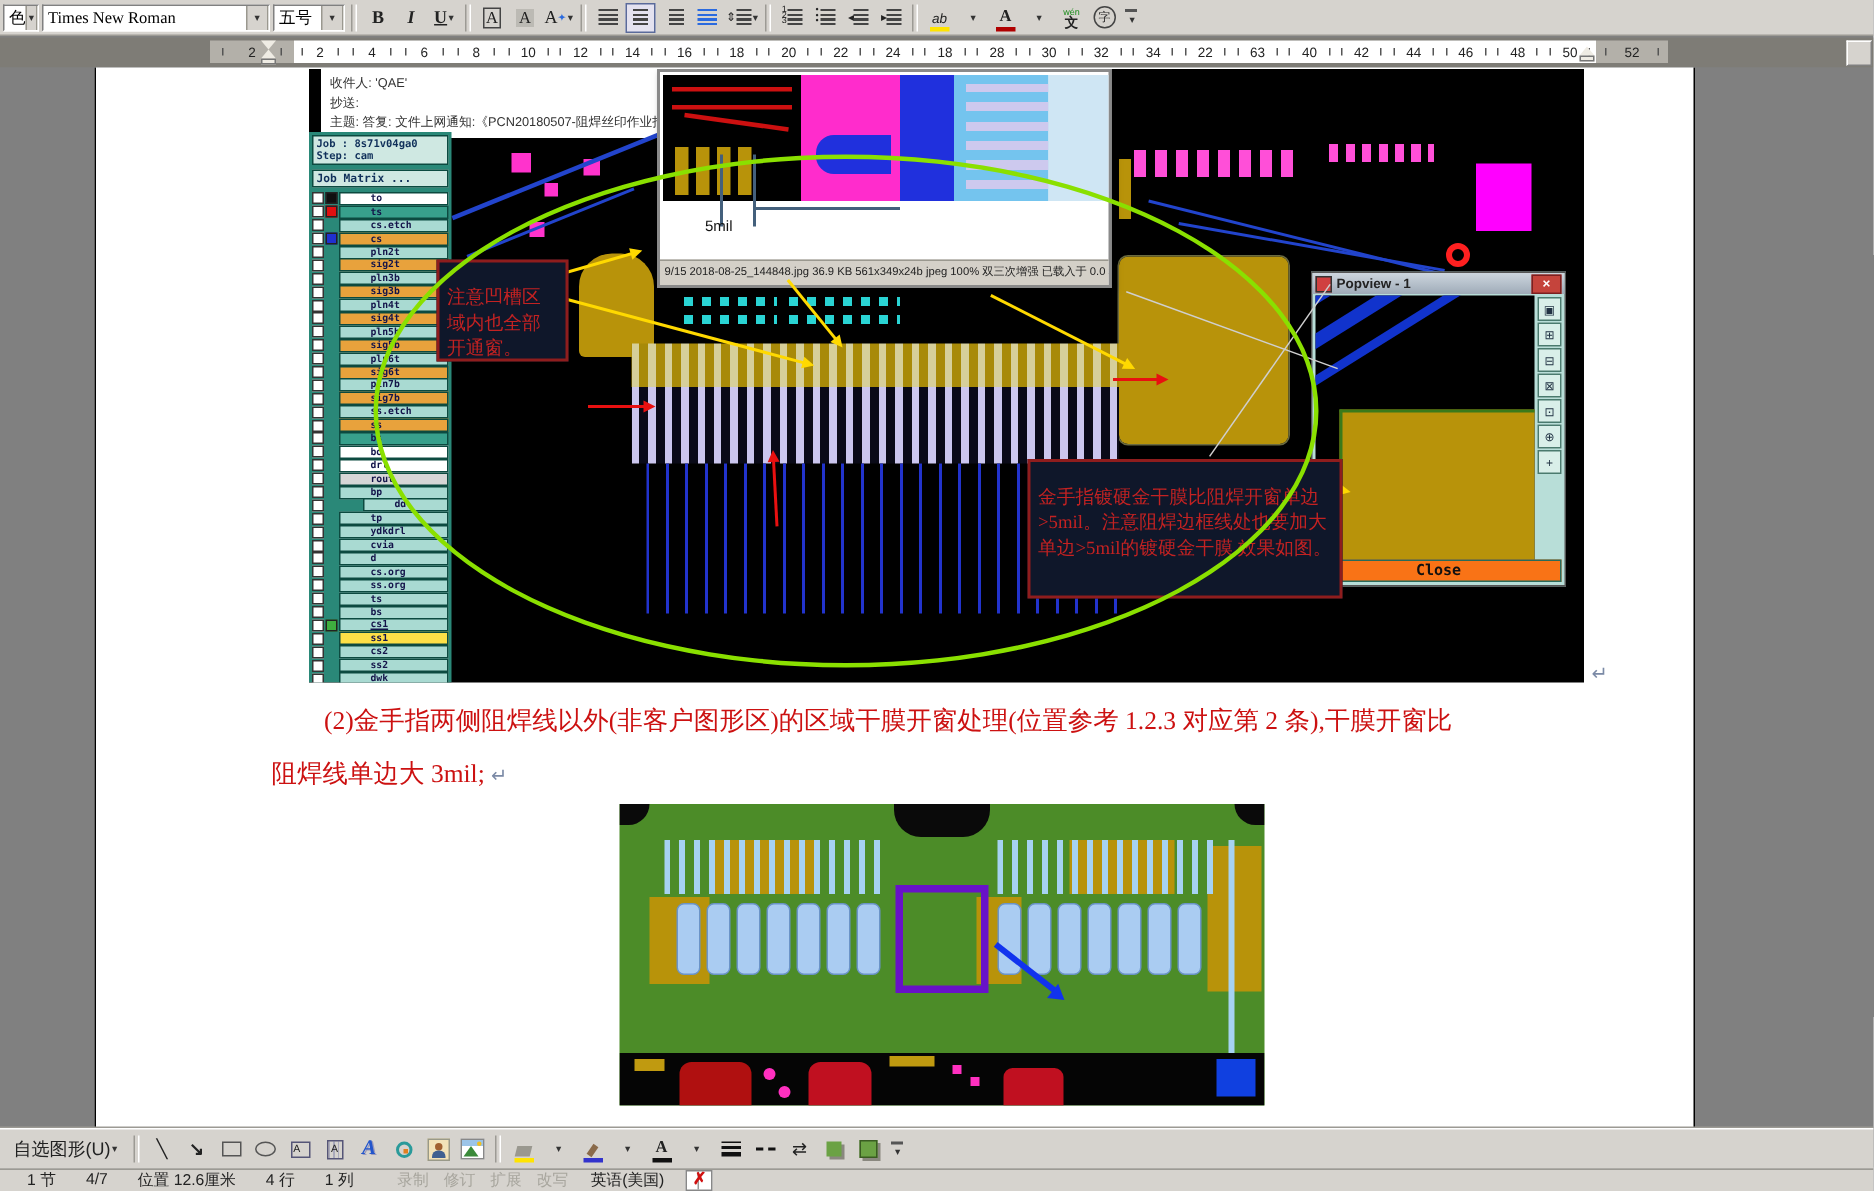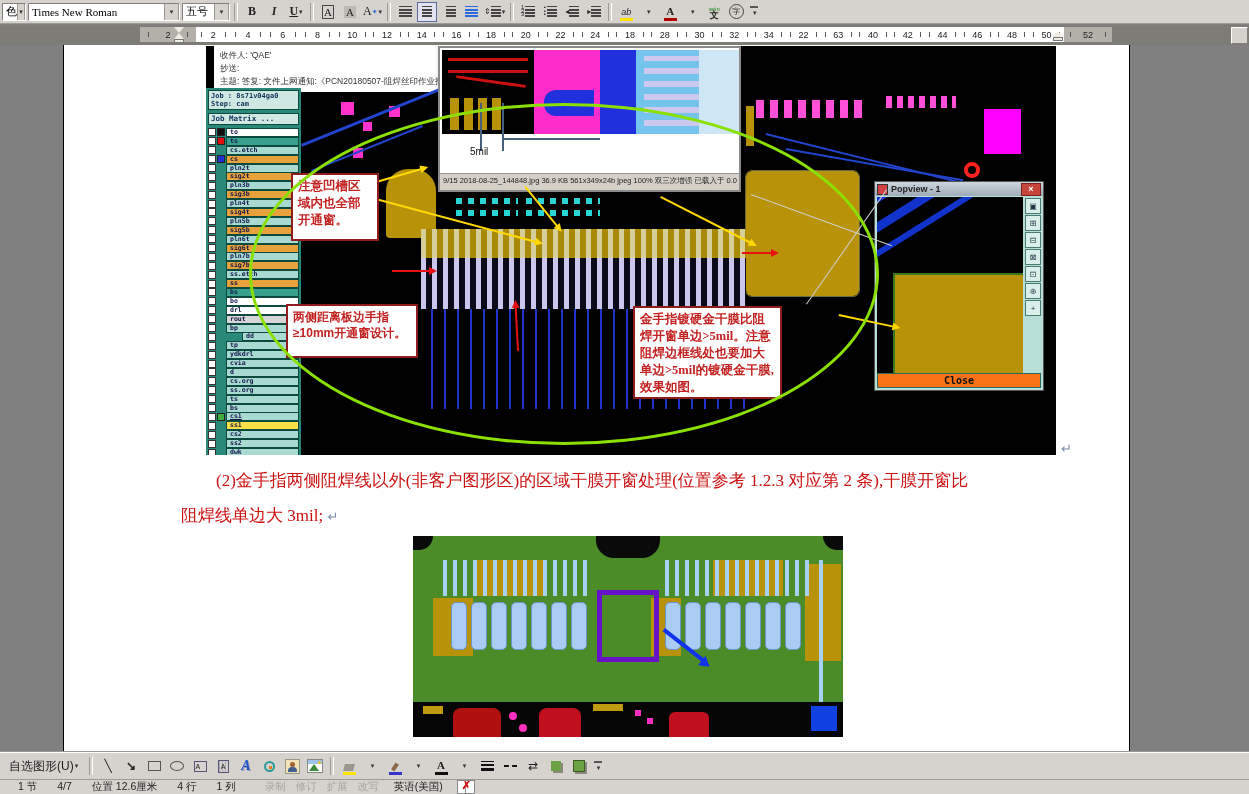--- a/index.html
+++ b/index.html
@@ -32,22 +32,22 @@
   .paratext{position:absolute;font-family:"Liberation Serif",serif;font-size:17px;color:#cc1111;white-space:nowrap}
   .pmark{color:#7b8aa6;font-size:13px}
   
   .img1{position:absolute;left:142px;top:1px;width:850px;height:409px;background:#000;overflow:hidden;font-family:"Liberation Sans",sans-serif}
   .email{position:absolute;left:8px;top:0;width:226px;height:46px;background:#fff;overflow:hidden;font-size:8.5px;color:#333;line-height:13px;padding:3px 0 0 6px;box-sizing:border-box;white-space:nowrap}
   .campanel{position:absolute;left:0;top:42px;width:95px;height:367px;background:#2a8878;padding:2px;box-sizing:border-box}
   .jobbox{background:#cfe8e2;border:1px solid #0c4a40;font-family:"DejaVu Sans Mono",monospace;font-size:7px;font-weight:bold;color:#10305a;padding:1px 2px;line-height:8px}
   .lrow{display:flex;align-items:center;height:8.9px}
   .lchk{width:6px;height:6px;background:#fff;border:1px solid #333;margin-right:1px;flex:0 0 auto}
   .lsq{width:6px;height:6px;border:1px solid #222;margin-right:1px;flex:0 0 auto}
-  .lname{flex:1;font-family:"DejaVu Sans Mono",monospace;font-size:6.5px;font-weight:bold;color:#14144a;border:1px solid #0c4a40;height:7px;line-height:7px;padding-left:3px;overflow:hidden}
-  .annbox{position:absolute;background:#ffffff;border:2px solid #8f1d1d;color:#c32222;font-family:"Liberation Serif",serif;font-weight:bold;font-size:12.5px;line-height:1.35;padding:3px 5px;box-sizing:border-box;z-index:5}
+  .lname{flex:1;font-family:"DejaVu Sans Mono",monospace;font-size:6.5px;font-weight:bold;color:#14144a;border:1px solid #0c4a40;height:7px;line-height:7px;padding-left:20px;overflow:hidden}
+  .annbox{position:absolute;background:#0f172a;border:2px solid #8f1d1d;color:#c32222;font-family:"Liberation Serif",serif;font-weight:normal;font-size:12.5px;line-height:1.35;padding:15px 5px;box-sizing:border-box;z-index:5}
   .arrow{position:absolute;height:0;border-top:2px solid;transform-origin:0 0;z-index:4}
   .arrow::after{content:"";position:absolute;right:-7px;top:-5px;border-left:8px solid;border-top:4px solid transparent;border-bottom:4px solid transparent}
   .yel{color:#ffd900}.redar{color:#e81010}.bluar{color:#1133ee;border-top-width:4px}
   .bluar::after{top:-7px;border-left-width:10px;border-top-width:6px;border-bottom-width:6px}
   .leader{position:absolute;height:0;border-top:1px solid #cfcfcf;transform-origin:0 0;z-index:3}
   .ellipse{position:absolute;left:43px;top:57px;width:624px;height:336px;border:3px solid #8ae000;border-radius:50%;z-index:6;pointer-events:none}
   .inset{position:absolute;left:232px;top:0;width:303px;height:146px;background:#fff;border:2px solid #8a8a8a;box-shadow:2px 2px 4px rgba(0,0,0,.5);z-index:3;box-sizing:border-box}
   .popview{position:absolute;left:668px;top:135px;width:170px;height:210px;background:#b8ded8;border:1px solid #555;z-index:3;box-sizing:border-box}
   .pvtitle{height:14px;background:linear-gradient(#cdd6de,#9fabb8);display:flex;align-items:center;font-size:9px;font-weight:bold;color:#222;padding:0 2px}
   .pvx{margin-left:auto;width:18px;height:11px;background:#c5443c;color:#fff;font-size:9px;line-height:10px;text-align:center;border:1px solid #7a2020}
@@ -609,22 +609,21 @@
             <span class="pbtn">⊟</span>
             <span class="pbtn">⊠</span>
             <span class="pbtn">⊡</span>
             <span class="pbtn">⊕</span>
             <span class="pbtn">+</span>
           </div>
         <div class="pvclose">Close</div>
       </div>
 
       <div class="annbox" style="left:85px;top:127px;width:88px;height:68px">注意凹槽区域内也全部开通窗。</div>
-      <div class="annbox" style="left:80px;top:258px;width:132px;height:54px;font-family:'Liberation Sans',sans-serif;font-size:12px">两侧距离板边手指≥10mm开通窗设计。</div>
-      <div class="annbox" style="left:427px;top:260px;width:149px;height:93px">金手指镀硬金干膜比阻焊开窗单边&gt;5mil。注意阻焊边框线处也要加大单边&gt;5mil的镀硬金干膜,效果如图。</div>
+      <div class="annbox" style="left:479px;top:260px;width:210px;height:93px">金手指镀硬金干膜比阻焊开窗单边&gt;5mil。注意阻焊边框线处也要加大单边&gt;5mil的镀硬金干膜,效果如图。</div>
 
       <div class="arrow yel" style="left:170px;top:135px;width:47px;transform:rotate(-16deg)"></div>
       <div class="arrow yel" style="left:170px;top:152px;width:166px;transform:rotate(15deg)"></div>
       <div class="arrow yel" style="left:320px;top:140px;width:51px;transform:rotate(51deg)"></div>
       <div class="arrow yel" style="left:455px;top:150px;width:101px;transform:rotate(27deg)"></div>
       <div class="arrow yel" style="left:633px;top:268px;width:56px;transform:rotate(12deg)"></div>
       <div class="leader" style="left:545px;top:148px;width:150px;transform:rotate(20deg)"></div>
       <div class="leader" style="left:600px;top:258px;width:140px;transform:rotate(-55deg)"></div>
       <div class="arrow redar" style="left:186px;top:224px;width:38px"></div>
       <div class="arrow redar" style="left:311px;top:305px;width:44px;transform:rotate(-93deg)"></div>

